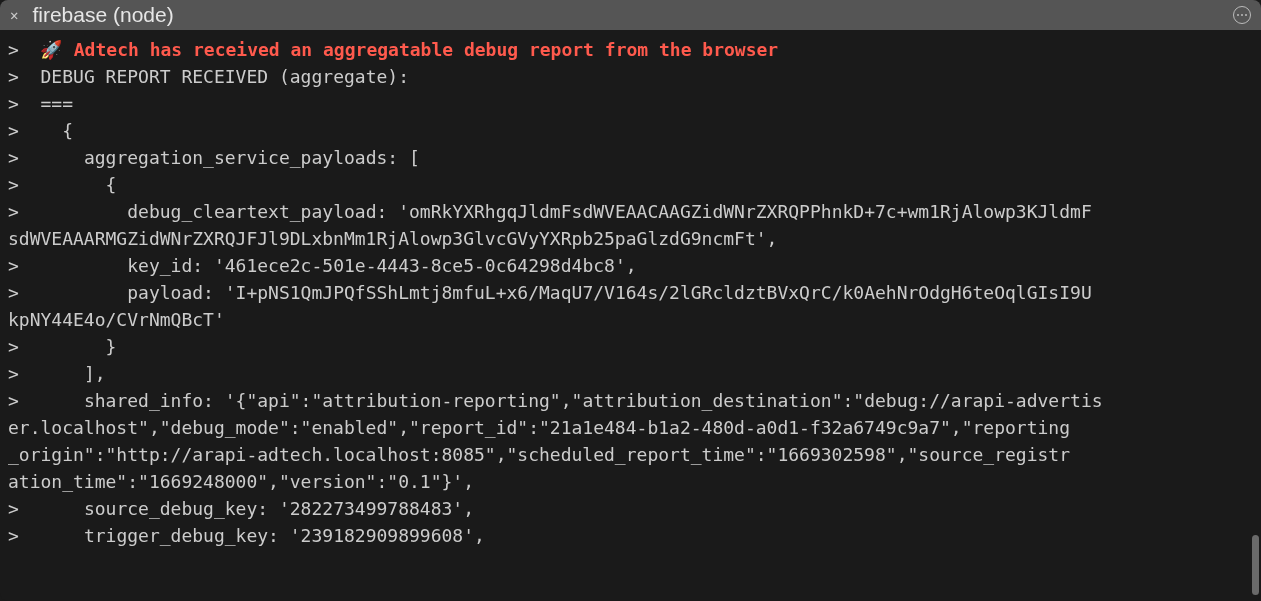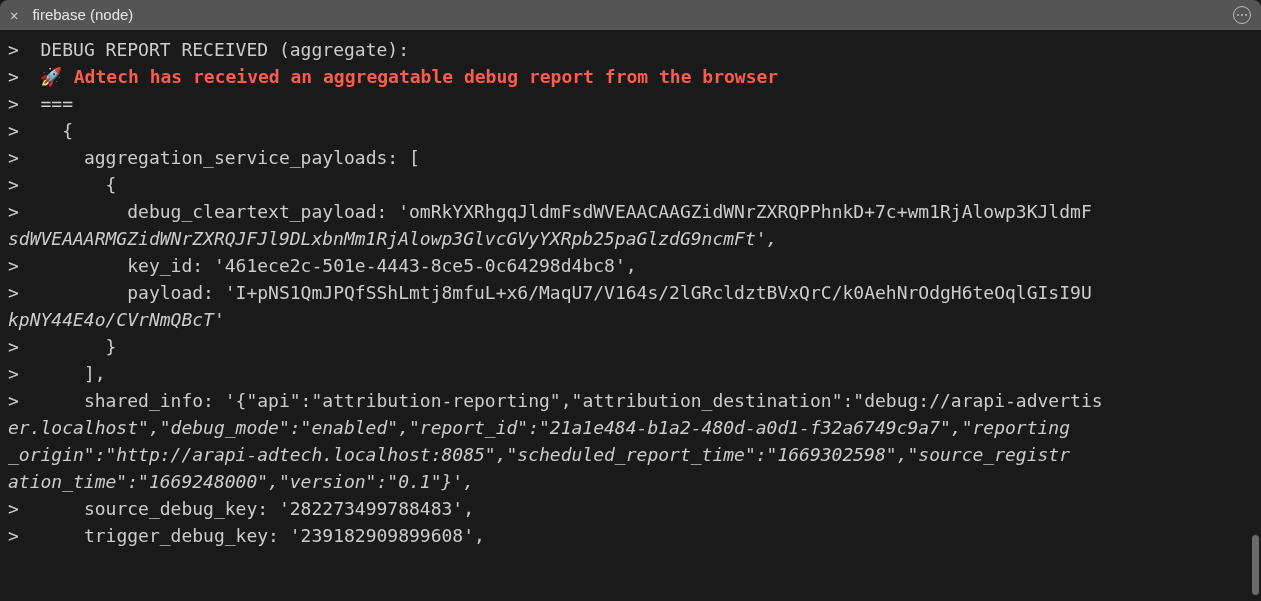--- a/index.html
+++ b/index.html
@@ -23,21 +23,21 @@
     position: relative;
   }
   .close-x {
     color: #cccccc;
     font-size: 14px;
     margin-right: 14px;
     line-height: 1;
   }
   .tab-title {
     color: #e6e6e6;
-    font-size: 15px;
+    font-size: 21px;
     font-family: -apple-system, "Helvetica Neue", Arial, sans-serif;
   }
   .more-btn {
     position: absolute;
     right: 10px;
     top: 50%;
     transform: translateY(-50%);
     width: 18px;
     height: 18px;
     border: 1.3px solid #bbbbbb;
@@ -74,42 +74,42 @@
     border-radius: 4px;
   }
   .line {
     white-space: pre-wrap;
     word-break: break-all;
     padding-left: 4px;
   }
   .prompt { color: #cccccc; }
   .headline { color: #ff5a4d; font-weight: 600; }
   .body-text { color: #cccccc; }
-  .continuation { padding-left: 4px; font-style: italic; }
+  .continuation { padding-left: 4px; }
 </style>
 </head>
 <body>
 
 <div class="tab-bar">
   <span class="close-x">✕</span>
   <span class="tab-title">firebase (node)</span>
   <span class="more-btn">
     <span class="more-dots">
         <span></span>
         <span></span>
         <span></span>
       </span>
   </span>
 </div>
 
 <div class="terminal">
 
+  <div class="line"><span class="prompt">&gt;</span><span>  </span><span>🚀 </span><span class="headline">Adtech has received an aggregatable debug report from the browser</span></div>
+
   <div class="line"><span class="prompt">&gt;</span><span>  </span><span class="body-text">DEBUG REPORT RECEIVED (aggregate):</span></div>
-
-  <div class="line"><span class="prompt">&gt;</span><span>  </span><span>🚀 </span><span class="headline">Adtech has received an aggregatable debug report from the browser</span></div>
 
   <div class="line"><span class="prompt">&gt;</span><span>  </span><span class="body-text">===</span></div>
 
   <div class="line"><span class="prompt">&gt;</span><span>  </span><span class="body-text">  {</span></div>
 
   <div class="line"><span class="prompt">&gt;</span><span>  </span><span class="body-text">    aggregation_service_payloads: [</span></div>
 
   <div class="line"><span class="prompt">&gt;</span><span>  </span><span class="body-text">      {</span></div>
 
   <div class="line"><span class="prompt">&gt;</span><span>  </span><span class="body-text">        debug_cleartext_payload: 'omRkYXRhgqJldmFsdWVEAACAAGZidWNrZXRQPPhnkD+7c+wm1RjAlowp3KJldmF</span></div>

